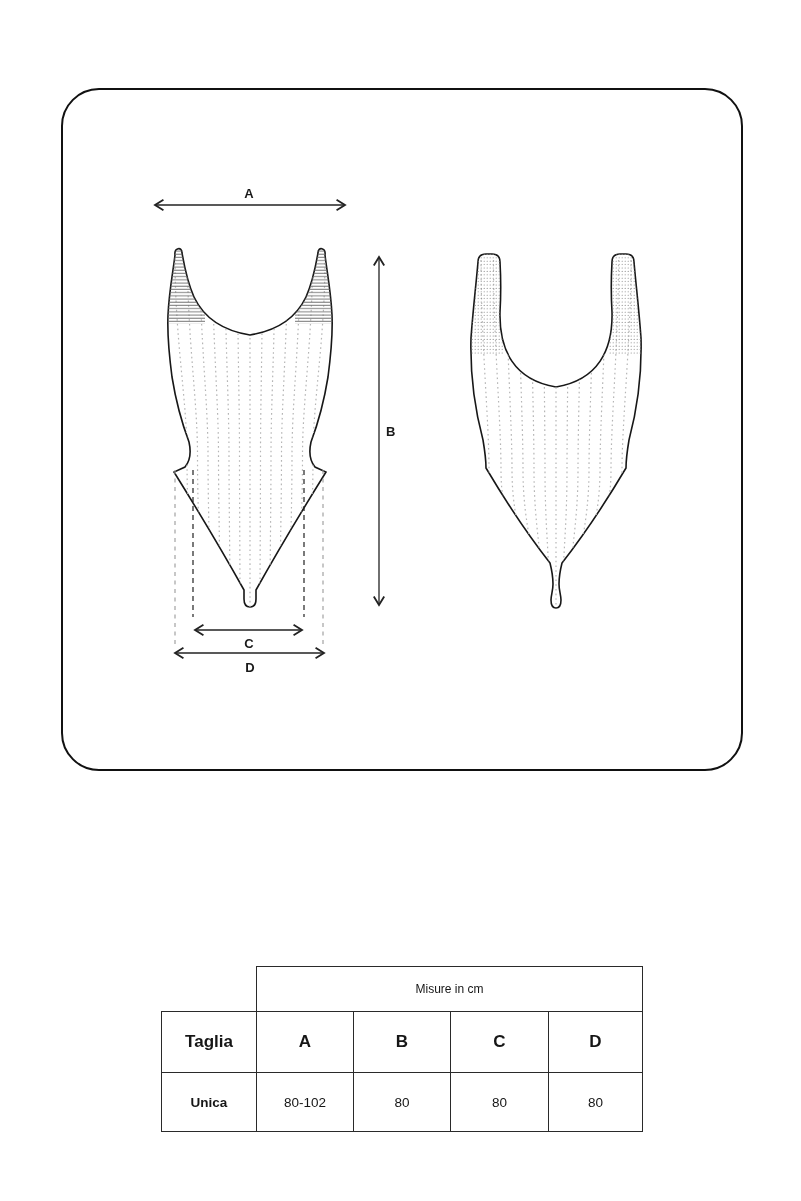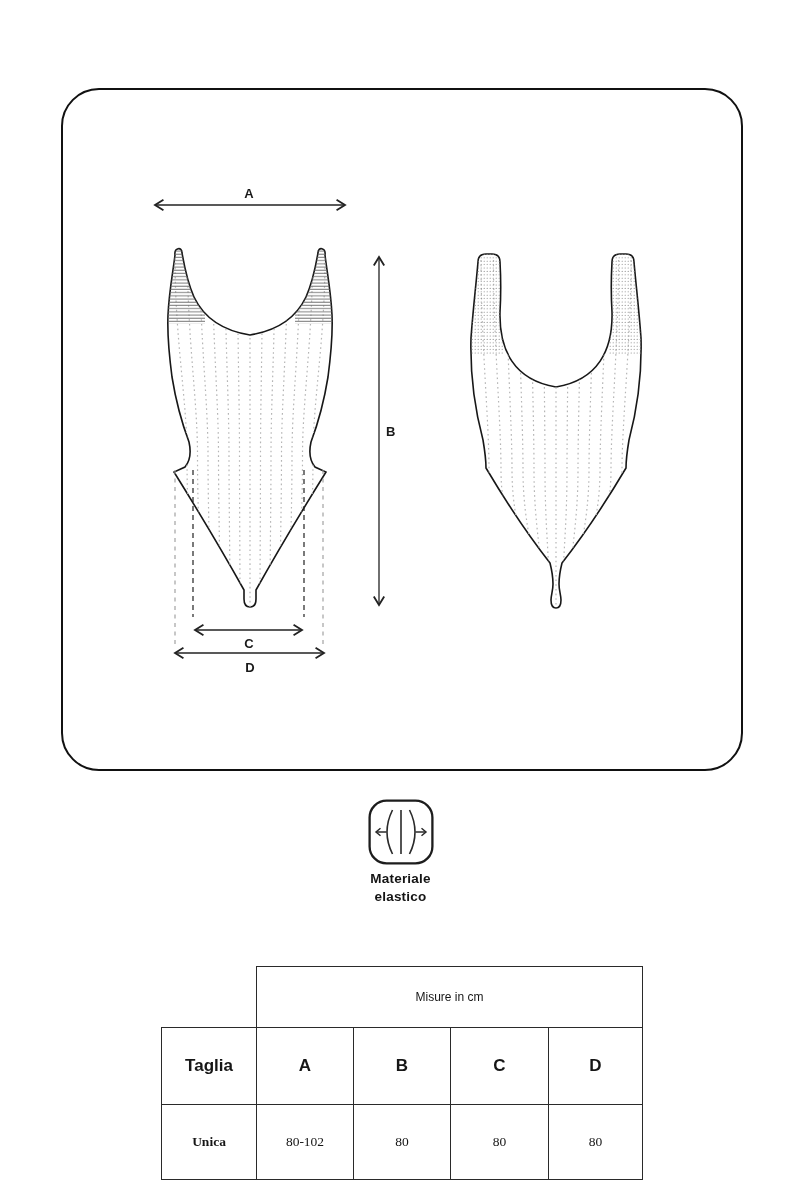--- a/index.html
+++ b/index.html
@@ -11,25 +11,25 @@
   .diagram-svg{position:absolute;left:0;top:0;width:682px;height:683px;}
   
   .badge{position:absolute;left:0;top:799px;width:100%;
          display:flex;flex-direction:column;align-items:center;}
   .badge-label{margin-top:5px;text-align:center;font-size:13.5px;font-weight:600;
                line-height:17.5px;color:#141414;letter-spacing:.2px;}
   
   table.size{position:absolute;left:161px;top:966px;border-collapse:collapse;
              table-layout:fixed;font-size:13.5px;color:#161616;}
   table.size td,table.size th{border:1.4px solid #2a2a2a;text-align:center;
-             vertical-align:middle;padding:16px;background:#fff;}
+             vertical-align:middle;padding:8px;background:#fff;}
   table.size .blank{border:none;background:transparent;}
   table.size .title-cell{height:28px;font-size:12px;font-weight:400;}
   table.size .hdr-row th{height:44px;font-weight:700;font-size:17px;}
-  table.size .val-row td,table.size .val-row th{height:42px;font-family:Liberation Serif, serif;}
+  table.size .val-row td,table.size .val-row th{height:42px;}
   table.size .val-row th{font-weight:700;}
   table.size .val-row td{font-weight:400;}
   .svgtxt{font-family:"Liberation Sans",sans-serif;font-size:13px;font-weight:700;fill:#1a1a1a;}
 </style>
 </head>
 <body>
 
 <div class="page">
 
   <div class="frame">
@@ -114,36 +114,20 @@
         <line x1="132" y1="540" x2="239" y2="540" marker-start="url(#arrL)" marker-end="url(#arrR)"></line>
         <line x1="112" y1="563" x2="261" y2="563" marker-start="url(#arrL)" marker-end="url(#arrR)"></line>
       </g>
       <text class="svgtxt" x="186" y="108" text-anchor="middle">A</text>
       <text class="svgtxt" x="323" y="346" text-anchor="start">B</text>
       <text class="svgtxt" x="186" y="558" text-anchor="middle">C</text>
       <text class="svgtxt" x="187" y="582" text-anchor="middle">D</text>
     </svg>
   </div>
 
-  <div class="badge">
-    <svg width="66" height="66" viewBox="0 0 66 66" xmlns="http://www.w3.org/2000/svg">
-      <rect x="1.6" y="1.6" width="62.8" height="62.8" rx="17" fill="#fff" stroke="#1d1d1d" stroke-width="2.3"></rect>
-      <line x1="33" y1="11" x2="33" y2="55" stroke="#2a2a2a" stroke-width="1.6"></line>
-      <path d="M 24.5,11 Q 13.5,33 24.5,55" fill="none" stroke="#2a2a2a" stroke-width="1.6"></path>
-      <path d="M 41.5,11 Q 52.5,33 41.5,55" fill="none" stroke="#2a2a2a" stroke-width="1.6"></path>
-      <line x1="18.5" y1="33" x2="8" y2="33" stroke="#2a2a2a" stroke-width="1.5"></line>
-      <path d="M 12.5,29.2 L 8,33 L 12.5,36.8" fill="none" stroke="#2a2a2a" stroke-width="1.5"></path>
-      <line x1="47.5" y1="33" x2="58" y2="33" stroke="#2a2a2a" stroke-width="1.5"></line>
-      <path d="M 53.5,29.2 L 58,33 L 53.5,36.8" fill="none" stroke="#2a2a2a" stroke-width="1.5"></path>
-    </svg>
-    <div class="badge-label">
-      <div>Materiale</div>
-      <div>elastico</div>
-    </div>
-  </div>
 
   <table class="size">
     <colgroup>
       <col style="width:95px">
         <col style="width:97px">
         <col style="width:97px">
       <col style="width:98px">
         <col style="width:94px">
     </colgroup>
     <tbody>

